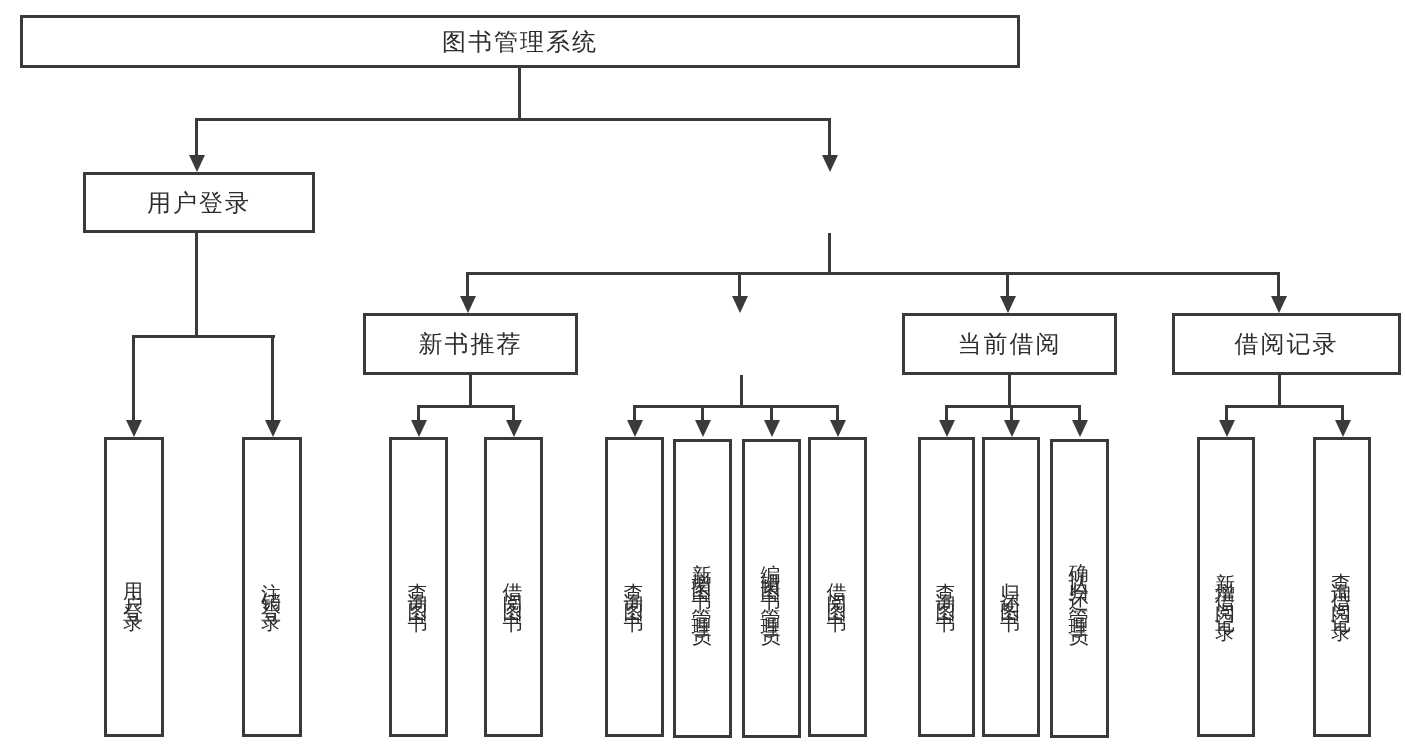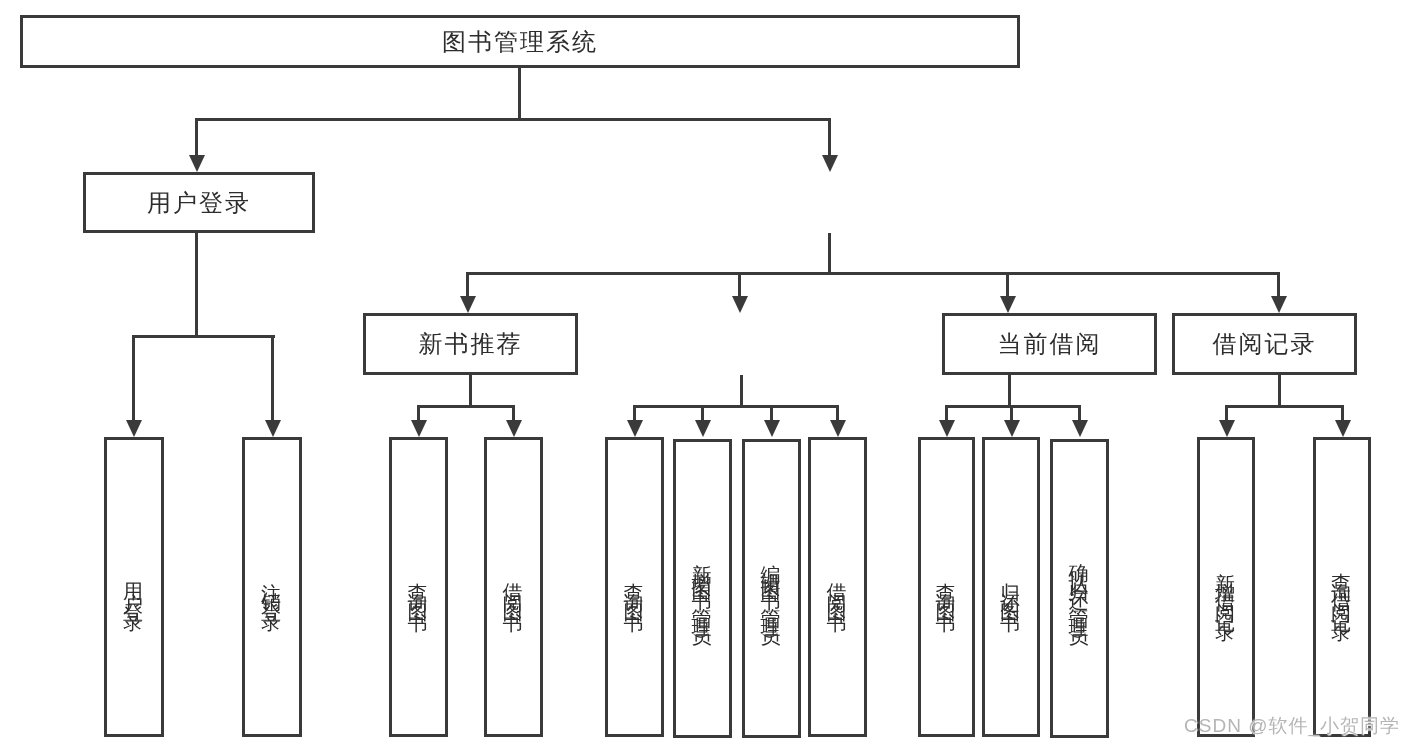--- a/index.html
+++ b/index.html
@@ -58,22 +58,22 @@
   <div class="vline" style="left:466px;top:275px;width:3px;height:22px;"></div>
   <div class="arrow" style="left:460px;top:296px;"></div>
   <div class="vline" style="left:738px;top:275px;width:3px;height:22px;"></div>
   <div class="arrow" style="left:732px;top:296px;"></div>
   <div class="vline" style="left:1006px;top:275px;width:3px;height:22px;"></div>
   <div class="arrow" style="left:1000px;top:296px;"></div>
   <div class="vline" style="left:1277px;top:275px;width:3px;height:22px;"></div>
   <div class="arrow" style="left:1271px;top:296px;"></div>
 
   <div class="hbox" style="left:363px;top:313px;width:215px;height:62px;">新书推荐</div>
-  <div class="hbox" style="left:902px;top:313px;width:215px;height:62px;margin-left:40px;">当前借阅</div>
-  <div class="hbox" style="left:1172px;top:313px;width:185px;height:62px;">借阅记录</div>
+  <div class="hbox" style="left:902px;top:313px;width:215px;height:62px;">当前借阅</div>
+  <div class="hbox" style="left:1172px;top:313px;width:229px;height:62px;">借阅记录</div>
 
   <div class="vline" style="left:469px;top:375px;width:3px;height:33px;"></div>
   <div class="hline" style="left:417px;top:405px;width:98px;height:3px;"></div>
   <div class="vline" style="left:417px;top:408px;width:3px;height:12px;"></div>
   <div class="arrow" style="left:411px;top:420px;"></div>
   <div class="vline" style="left:512px;top:408px;width:3px;height:12px;"></div>
   <div class="arrow" style="left:506px;top:420px;"></div>
 
   <div class="vline" style="left:740px;top:375px;width:3px;height:33px;"></div>
   <div class="hline" style="left:633px;top:405px;width:206px;height:3px;"></div>
@@ -113,15 +113,14 @@
   <div class="leaf tight" style="left:742px;top:439px;width:59px;height:299px;">编辑图书（管理员）</div>
   <div class="leaf" style="left:808px;top:437px;width:59px;height:300px;">借阅图书</div>
 
   <div class="leaf" style="left:918px;top:437px;width:57px;height:300px;">查询图书</div>
   <div class="leaf" style="left:982px;top:437px;width:58px;height:300px;">归还图书</div>
   <div class="leaf tight" style="left:1050px;top:439px;width:59px;height:299px;">确认归还（管理员）</div>
 
   <div class="leaf" style="left:1197px;top:437px;width:58px;height:300px;">新增借阅记录</div>
   <div class="leaf" style="left:1313px;top:437px;width:58px;height:300px;">查询借阅记录</div>
 
-  <div class="watermark">CSDN @软件_小贺同学</div>
 
 </div>
 
 </body></html>

